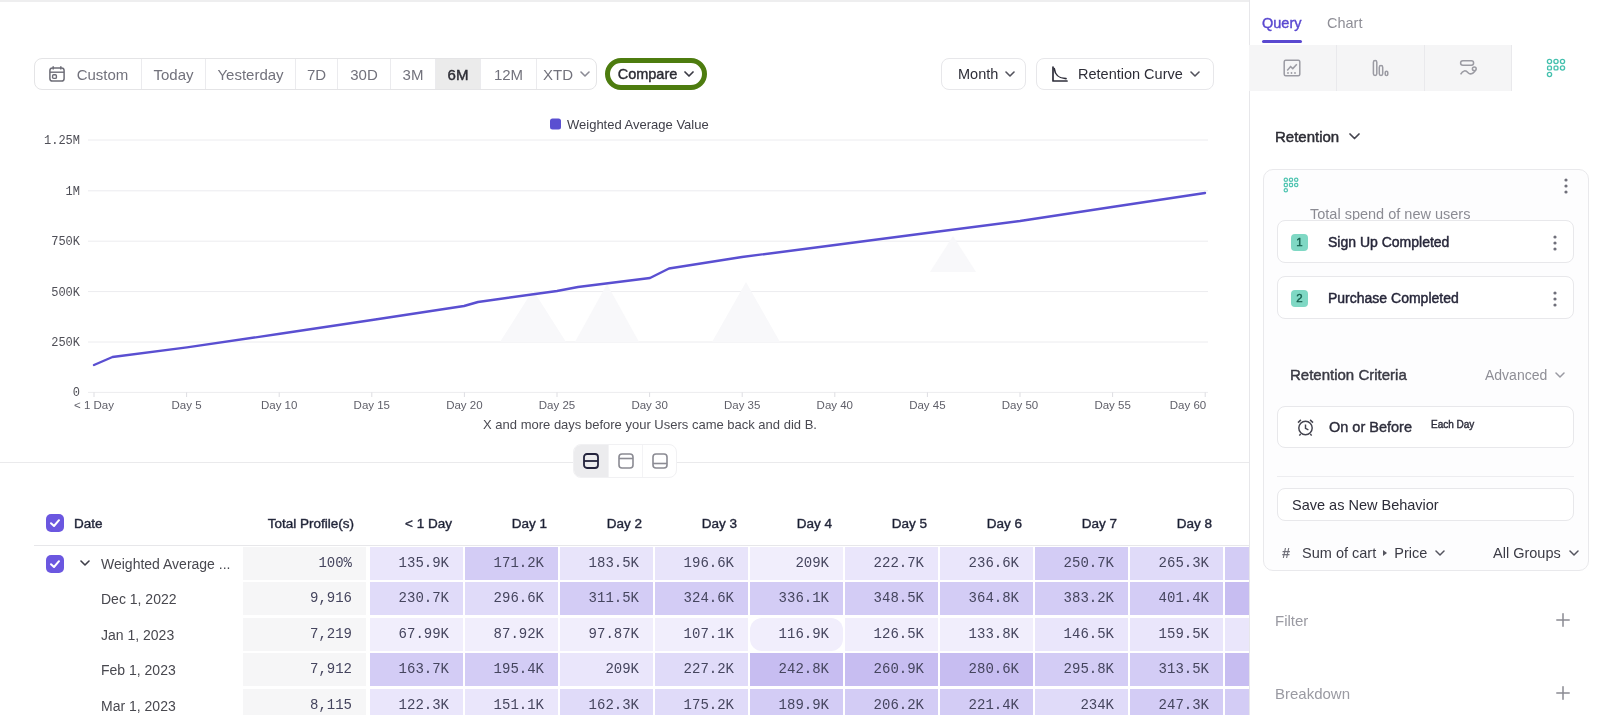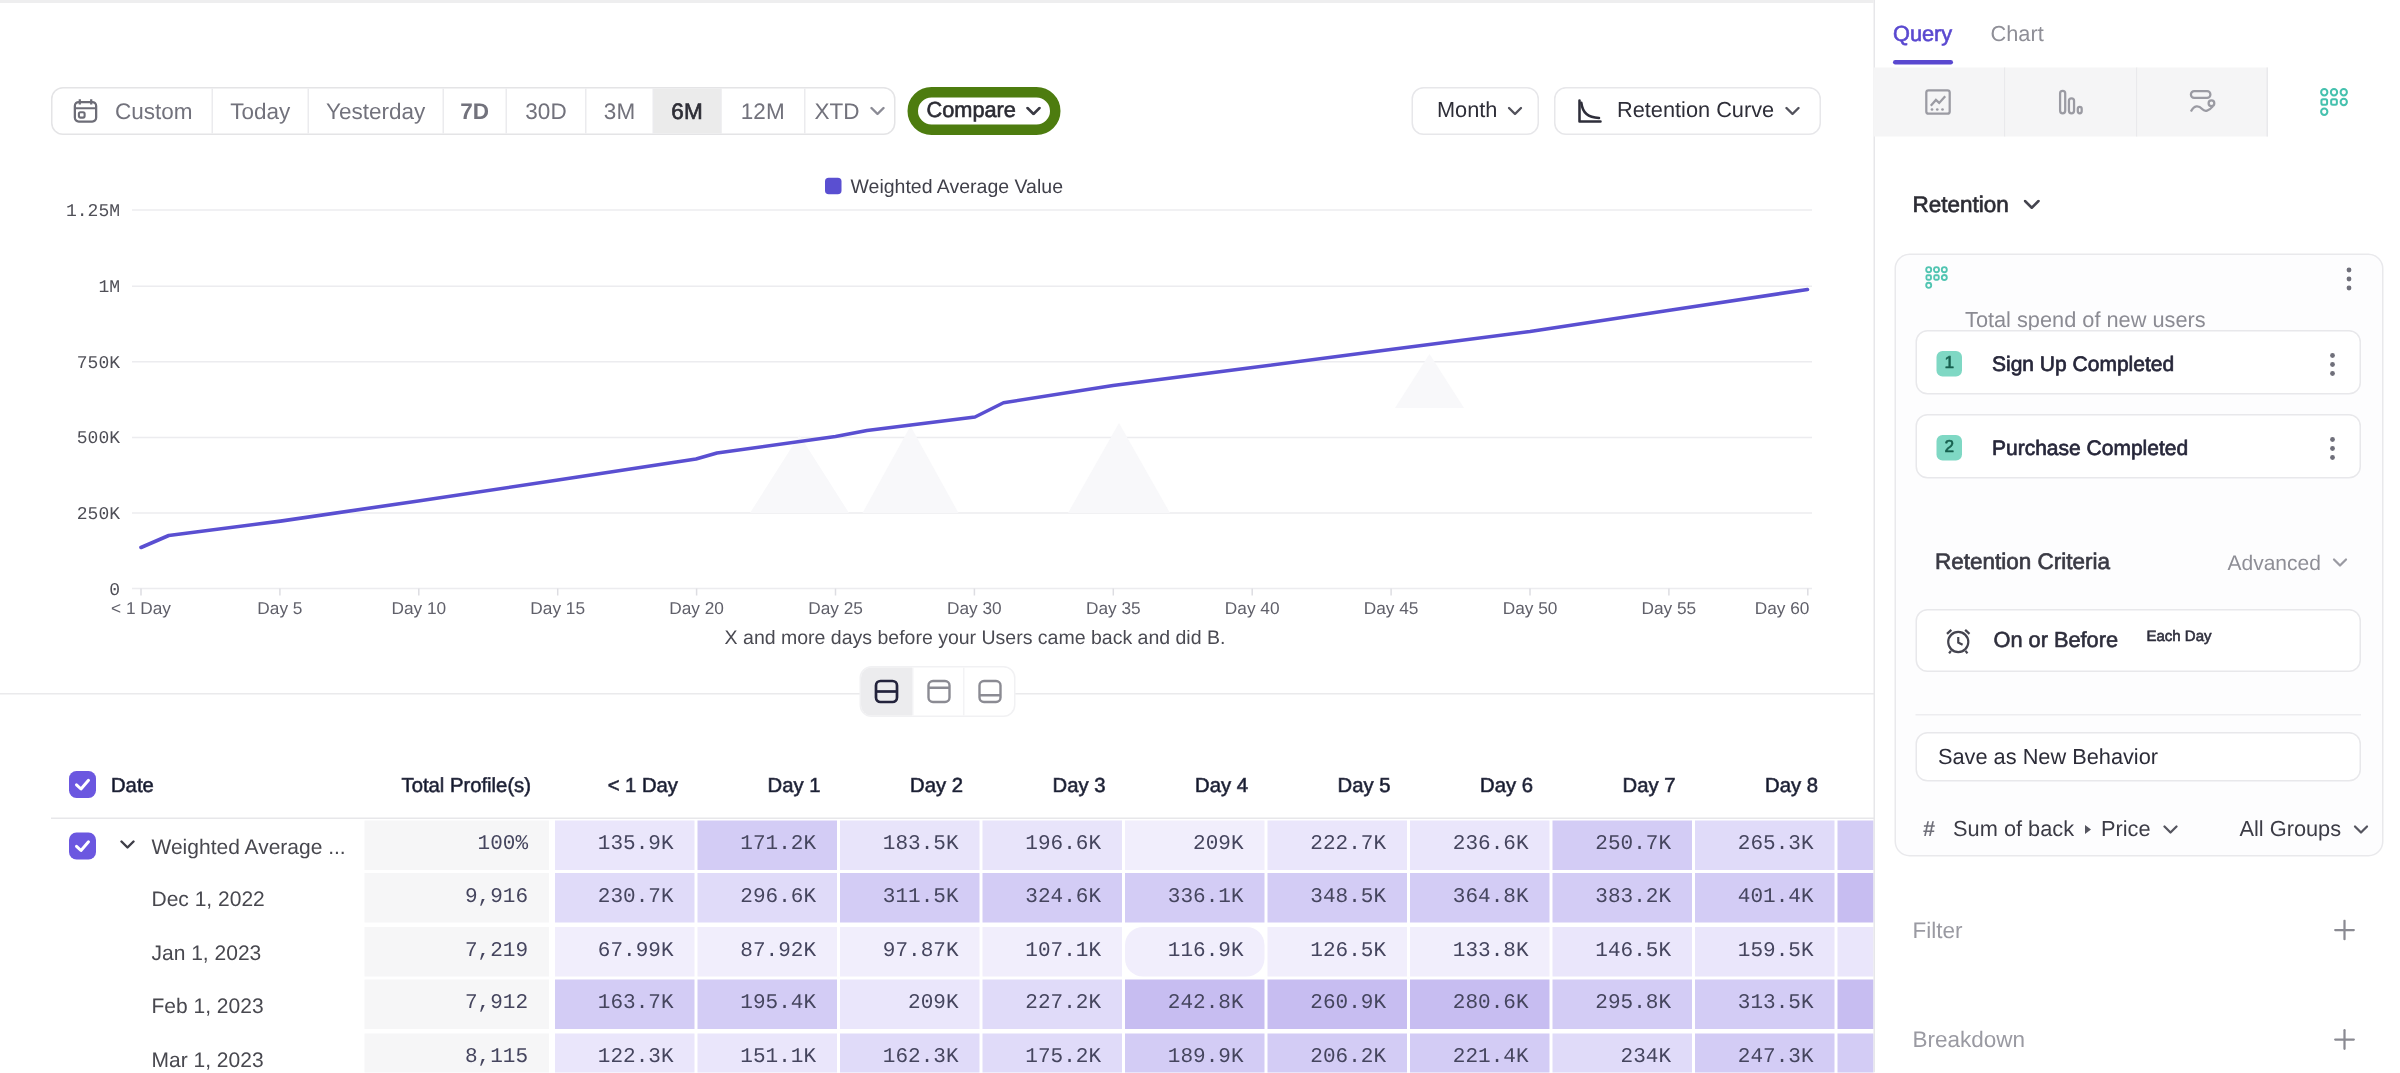--- a/index.html
+++ b/index.html
@@ -14,21 +14,21 @@
   border:1px solid #e4e4e6; border-radius:8px; background:#fff;
 }
 .seg .it {
   display:flex; align-items:center; justify-content:center;
   font-size:15px; color:#72727c; border-right:1px solid #ebebee;
 }
 .seg .it:last-child { border-right:none; }
 .seg .sel { background:#ebebeb; color:#2e2e36; -webkit-text-stroke:0.45px #2e2e36; }
 .btn {
   height:32px; display:flex; align-items:center; justify-content:center;
-  border:7px solid #4d7c0f; border-radius:16px; background:#fff;
+  border:5px solid #4d7c0f; border-radius:16px; background:#fff;
   font-size:14.5px; color:#2b2b33; -webkit-text-stroke:0.4px #2b2b33;
 }
 .btn2 {
   height:32px; display:flex; align-items:center;
   border:1px solid #e7e7ea; border-radius:8px; background:#fff;
   font-size:14.5px; color:#2e2e38; font-weight:500;
 }
 .chev { margin-left:7px; }
 
 
@@ -56,21 +56,21 @@
       <rect x="1.9" y="3" width="14.2" height="13" rx="2.6" fill="none" stroke="#6d6d77" stroke-width="1.5"></rect>
       <line x1="5.2" y1="1.2" x2="5.2" y2="4.6" stroke="#6d6d77" stroke-width="1.5"></line>
       <line x1="12.8" y1="1.2" x2="12.8" y2="4.6" stroke="#6d6d77" stroke-width="1.5"></line>
       <line x1="2" y1="7.2" x2="16" y2="7.2" stroke="#6d6d77" stroke-width="1.4"></line>
       <rect x="4.6" y="9.8" width="3.8" height="3.6" rx="1" fill="none" stroke="#6d6d77" stroke-width="1.4"></rect>
     </svg>
     Custom
   </div>
   <div class="it" style="width:64px;">Today</div>
   <div class="it" style="width:90px;">Yesterday</div>
-  <div class="it" style="width:42px;font-weight:bold;">7D</div>
+  <div class="it" style="width:42px;">7D</div>
   <div class="it" style="width:53px;">30D</div>
   <div class="it" style="width:45px;">3M</div>
   <div class="it sel" style="width:45px;">6M</div>
   <div class="it" style="width:56px;">12M</div>
   <div class="it" style="width:59px;">XTD
     <svg class="chev" width="10" height="6" viewBox="0 0 10 6">
         <polyline points="1,1 5,5 9,1" fill="none" stroke="#8b8b95" stroke-width="1.6" stroke-linecap="round" stroke-linejoin="round"></polyline>
       </svg>
   </div>
 </div>
@@ -385,21 +385,21 @@
     </svg>
 <div style="position:absolute; left:51px; top:12px; font-size:14.5px; color:#2e2e3c; -webkit-text-stroke:0.4px #2e2e3c;">On or Before</div>
 <div style="position:absolute; left:153px; top:12px; font-size:10px; color:#2e2e3c; -webkit-text-stroke:0.4px #2e2e3c;">Each Day</div>
 </div>
 <div class="abs" style="left:1277px; top:476px; width:297px; height:1px; background:#ededf0;"></div>
 <div class="ev-card" style="top:488px; height:33px;">
 <div style="position:absolute; left:14px; top:8px; font-size:14.5px; color:#2c2c38;">Save as New Behavior</div>
 </div>
 <div class="abs" style="left:1282px; top:545px; font-size:14.5px; color:#3c3c46; display:flex; align-items:center;">
 <span style="color:#70707a; font-weight:bold; margin-right:12px;">#</span>
-<span style="font-weight:500;">Sum of back</span>
+<span style="font-weight:500;">Sum of cart</span>
 <svg style="margin:0 6px;" width="6" height="8" viewBox="0 0 6 8">
       <polyline points="1,1 5,4 1,7" fill="#55555f" stroke="none"></polyline>
     </svg>
 <span style="font-weight:500;">Price</span>
 <svg style="margin-left:8px;" width="10" height="6" viewBox="0 0 10 6">
       <polyline points="1,1 5,5 9,1" fill="none" stroke="#55555f" stroke-width="1.5" stroke-linecap="round" stroke-linejoin="round"></polyline>
     </svg>
 </div>
 <div class="abs" style="left:1493px; top:545px; font-size:14.5px; color:#3c3c46; display:flex; align-items:center;">
 <span style="font-weight:500;">All Groups</span>

